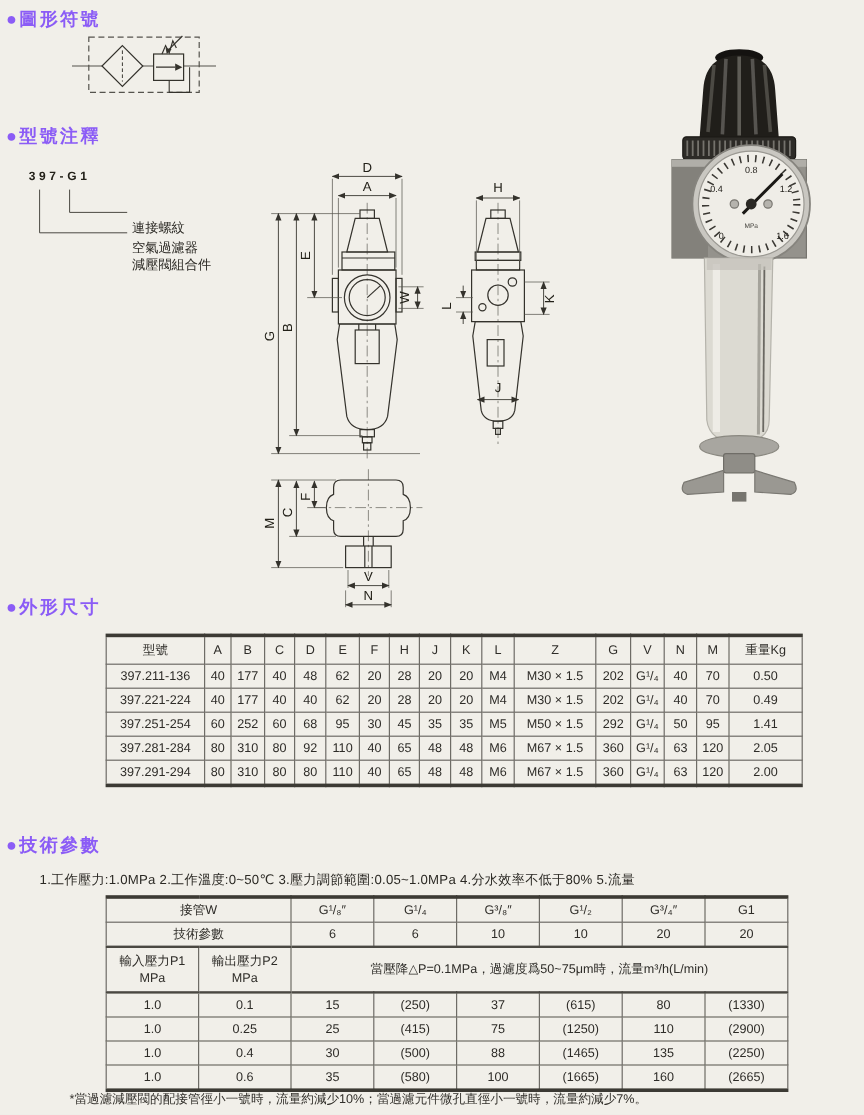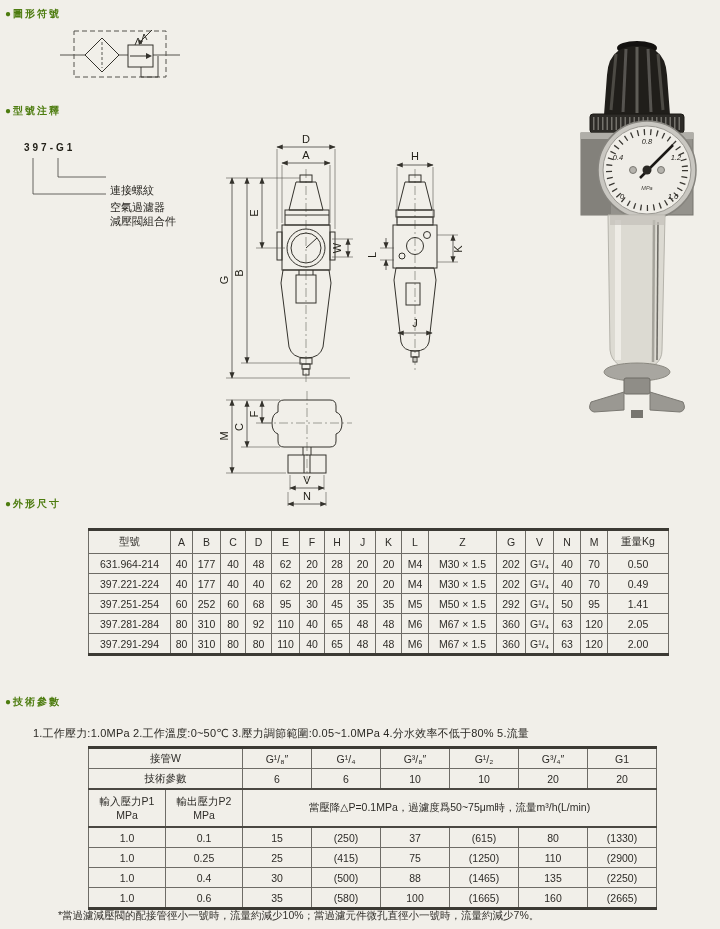--- a/index.html
+++ b/index.html
@@ -1,19 +1,19 @@
 <!DOCTYPE html>
 <html><head>
 <meta charset="utf-8">
 <style>
   html,body{margin:0;padding:0;}
   body{width:720px;height:929px;background:#e8e6e0;font-family:"Liberation Sans","DejaVu Sans",sans-serif;}
   #page{position:relative;width:720px;height:929px;background:#f1efe9;overflow:hidden;color:#2e2c28;}
   .abs{position:absolute;}
-  .heading{font-size:10px;font-weight:bold;color:#4d7c0f;letter-spacing:2px;white-space:nowrap;}
+  .heading{font-size:15px;font-weight:bold;color:#8b5cf6;letter-spacing:2px;white-space:nowrap;}
   .modelcode{font-size:10px;font-weight:bold;letter-spacing:3px;color:#232119;}
   .leaderlabel{font-size:11px;color:#2b2924;line-height:14px;white-space:nowrap;margin-top:13px;}
   .note{font-size:11px;color:#2b2924;white-space:nowrap;letter-spacing:0.2px;}
   .footnote{font-size:10.5px;color:#33312c;white-space:nowrap;}
   table{border-collapse:collapse;table-layout:fixed;background:transparent;}
   td,th{border:1px solid #6e6c66;font-size:10.5px;font-weight:normal;text-align:center;vertical-align:middle;padding:0 1px;color:#2e2c28;overflow:hidden;white-space:nowrap;}
   .dimtable{width:580px;border-top:3px solid #3c3a34;border-bottom:3px solid #3c3a34;}
   .dimtable thead th{height:22px;}
   .dimtable tbody td{height:19px;}
   .techtable{width:568px;border-top:3px solid #3c3a34;border-bottom:3px solid #3c3a34;}
@@ -183,21 +183,21 @@
         <line class="dim" x1="70" y1="353" x2="104" y2="353" marker-start="url(#ar)" marker-end="url(#ar)"></line>
         <text class="lbl" x="87" y="349">V</text>
         <line class="ext" x1="68" y1="357" x2="68" y2="371"></line>
         <line class="ext" x1="106" y1="357" x2="106" y2="371"></line>
         <line class="dim" x1="68" y1="369" x2="106" y2="369" marker-start="url(#ar)" marker-end="url(#ar)"></line>
         <text class="lbl" x="87" y="365">N</text>
       </g>
     </svg>
   </div>
 
-  <div class="abs" style="left:544px;top:20px;width:168px;height:400px;font-style:italic;">
+  <div class="abs" style="left:523px;top:20px;width:168px;height:400px;">
     <svg viewBox="0 0 168 400" width="168" height="400">
 
       <g>
         <ellipse cx="93" cy="28" rx="20" ry="7" fill="#141210"></ellipse>
         <path d="M 60,95 L 63,55 Q 64,38 74,31 Q 82,26 93,26 Q 104,26 112,31 Q 122,38 123,55 L 126,95 Z" fill="#201e1a"></path>
         <line x1="72" y1="34" x2="67" y2="90" stroke="#4c4a44" stroke-width="3"></line>
         <line x1="82" y1="29" x2="79" y2="92" stroke="#565450" stroke-width="3"></line>
         <line x1="93" y1="27" x2="93" y2="93" stroke="#5e5c56" stroke-width="3"></line>
         <line x1="104" y1="29" x2="107" y2="92" stroke="#565450" stroke-width="3"></line>
         <line x1="114" y1="34" x2="119" y2="90" stroke="#4c4a44" stroke-width="3"></line>
@@ -286,21 +286,21 @@
           <th>Z</th>
           <th>G</th>
           <th>V</th>
           <th>N</th>
           <th>M</th>
           <th>重量Kg</th>
         </tr>
     </thead>
     <tbody>
         <tr>
-          <td>631.964-214</td>
+          <td>397.211-136</td>
           <td>40</td>
           <td>177</td>
           <td>40</td>
           <td>48</td>
           <td>62</td>
           <td>20</td>
           <td>28</td>
           <td>20</td>
           <td>20</td>
           <td>M4</td>

